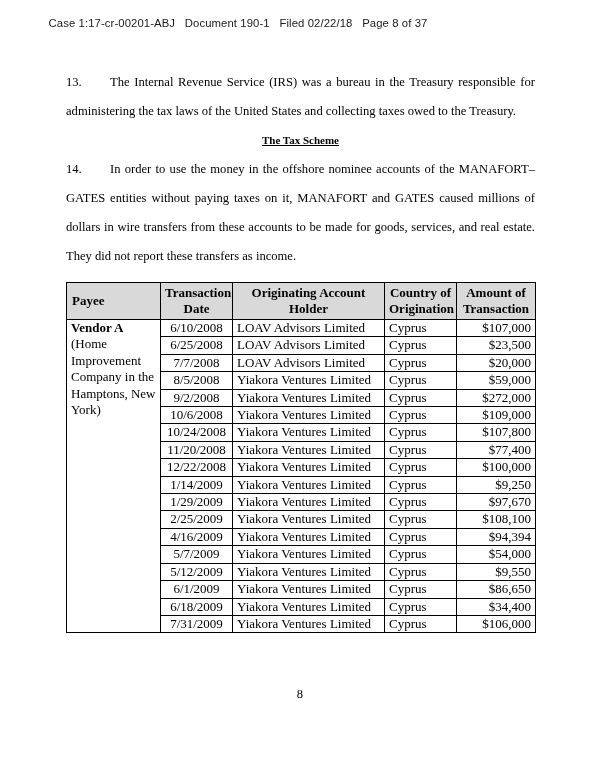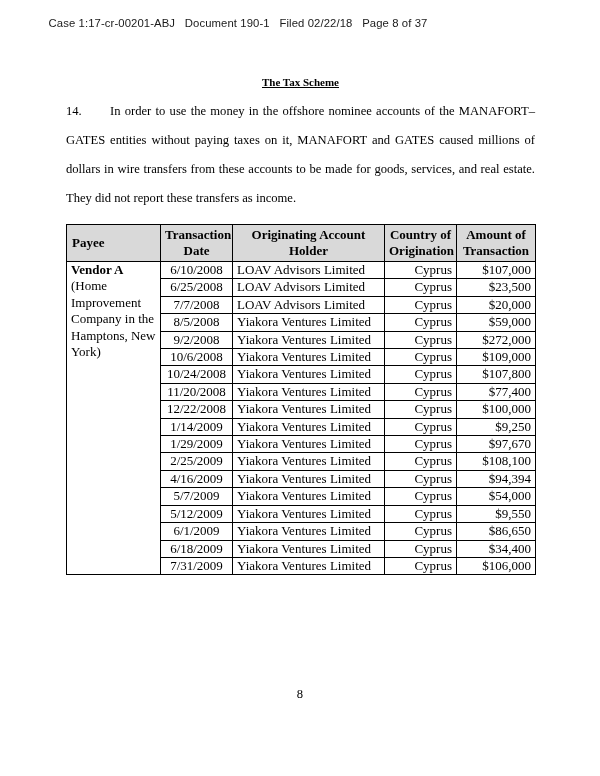--- a/index.html
+++ b/index.html
@@ -116,21 +116,21 @@
   }
   td.payee-cell .vendor-name {
     font-weight: bold;
     display: block;
   }
   td.payee-cell .vendor-desc {
     display: block;
   }
   td.date-cell    { text-align: center; padding-right: 5px; }
   td.holder-cell  { text-align: left;  padding-left: 5px; }
-  td.country-cell { text-align: right;  padding-left: 5px; }
+  td.country-cell { text-align: left;  padding-left: 5px; }
   td.amount-cell  { text-align: right; padding-right: 5px; }
 
   
   .page-number {
     position: absolute;
     top: 687px;
     left: 0;
     width: 600px;
     text-align: center;
     font-size: 12.6px;
@@ -138,20 +138,23 @@
 </style>
 </head>
 <body>
 
 <div class="ecf-header">Case 1:17-cr-00201-ABJ   Document 190-1   Filed 02/22/18   Page 8 of 37</div>
 
 <div class="page">
 
   <div class="spacer-13"></div>
 
+  <p class="body-par">
+    <span class="par-num">13.</span><span>The Internal Revenue Service (IRS) was a bureau in the Treasury responsible for administering the tax laws of the United States and collecting taxes owed to the Treasury.</span>
+  </p>
 
   <div class="section-heading">The Tax Scheme</div>
 
 
   <p class="body-par">
     <span class="par-num">14.</span><span>In order to use the money in the offshore nominee accounts of the MANAFORT–GATES entities without paying taxes on it, MANAFORT and GATES caused millions of dollars in wire transfers from these accounts to be made for goods, services, and real estate.  They did not report these transfers as income.</span>
   </p>
 
 
   <div style="height:11px"></div>

